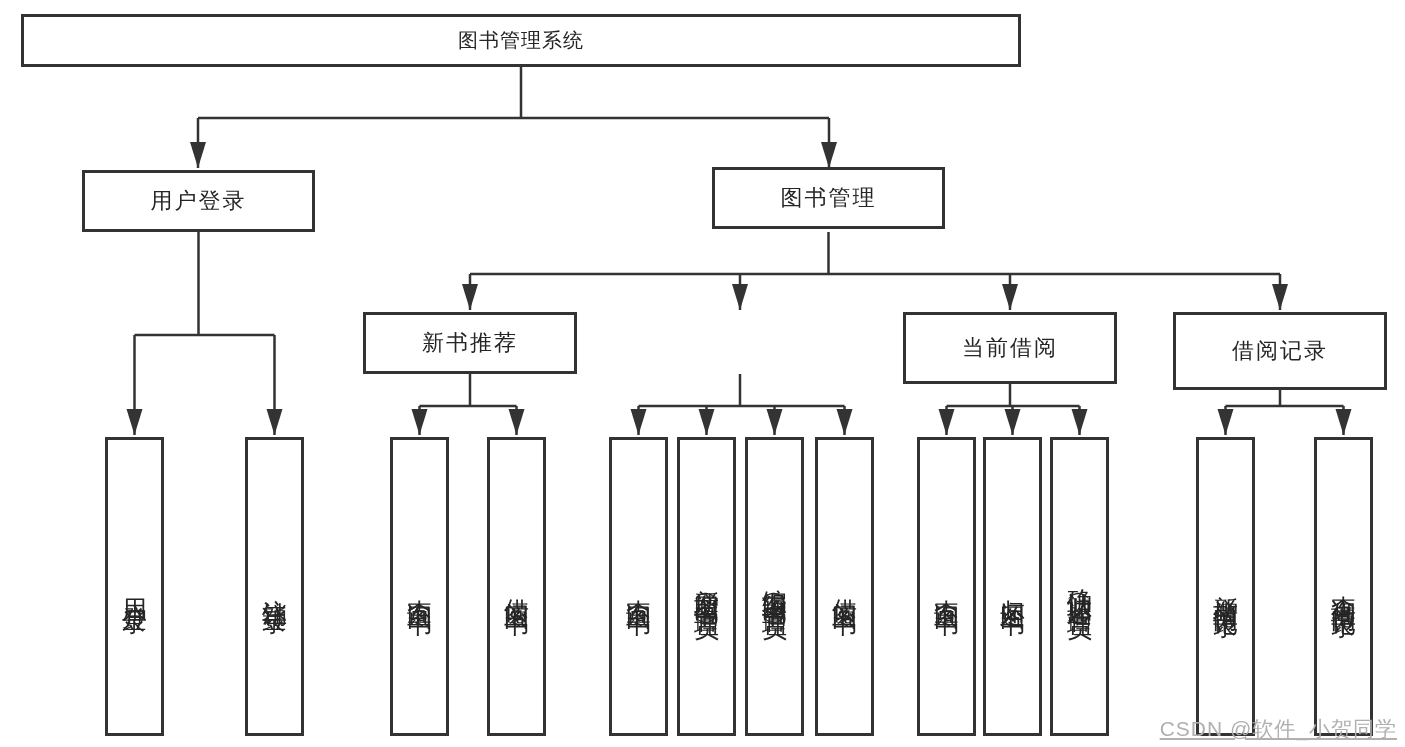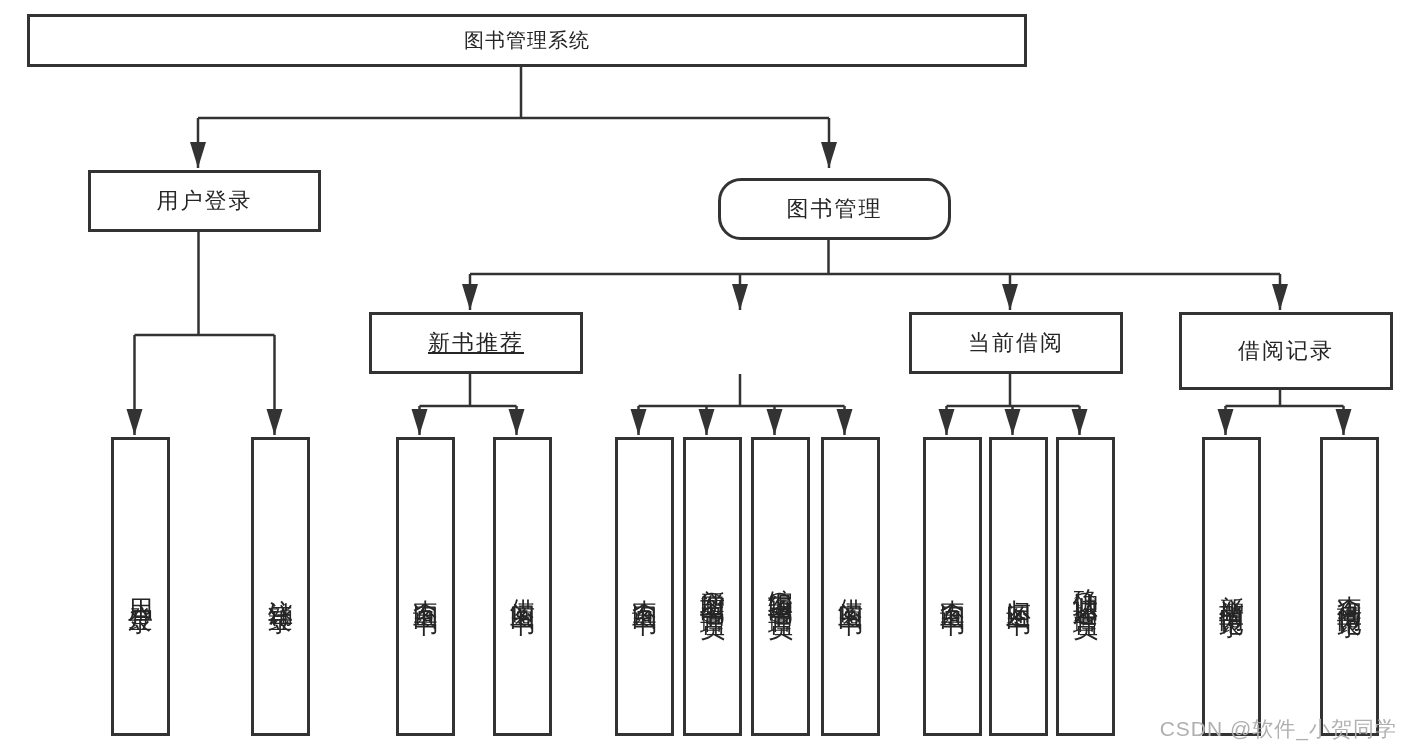--- a/index.html
+++ b/index.html
@@ -32,41 +32,41 @@
   }
   .node {
     position: absolute;
     background: var(--background);
     border: 3px solid var(--border);
     display: flex;
     align-items: center;
     justify-content: center;
     z-index: 2;
     color: var(--text);
-    margin-left: 6px;
   }
   .node.h { font-size: 22px; letter-spacing: 2px; }
   .node.root { font-size: 20px; letter-spacing: 1px; }
   .node.leaf span.vtext {
     writing-mode: vertical-rl;
     text-orientation: mixed;
     font-size: 25px;
     letter-spacing: 4px;
     line-height: 1;
     color: var(--text);
   }
   .watermark {
     position: absolute;
     right: 8px;
     bottom: 4px;
     font-size: 21px;
     letter-spacing: 1px;
     color: var(--watermark);
     z-index: 5;
     white-space: nowrap;
+    text-decoration: underline;
   }
 </style>
 </head>
 <body>
 
 <div class="stage">
 
   <svg class="wires" viewBox="0 0 1405 747" xmlns="http://www.w3.org/2000/svg">
     <defs>
       <marker id="arrow" markerUnits="userSpaceOnUse" markerWidth="30" markerHeight="20" viewBox="-30 -10 30 20" refX="0" refY="0" orient="auto">
@@ -108,28 +108,28 @@
     <path class="w" d="M1343.5 406 V435" marker-end="url(#arrow)"></path>
   </svg>
 
   <div class="node root" style="left:21px; top:14px; width:1000px; height:53px;">
     <span>图书管理系统</span>
   </div>
 
   <div class="node h" style="left:82px; top:170px; width:233px; height:62px;">
     <span>用户登录</span>
   </div>
-  <div class="node h" style="left:712px; top:178px; width:233px; height:62px;border-radius:23px;">
+  <div class="node h" style="left:712px; top:167px; width:233px; height:62px;">
     <span>图书管理</span>
   </div>
 
-  <div class="node h" style="left:363px; top:312px; width:214px; height:62px;text-decoration:underline;">
+  <div class="node h" style="left:363px; top:312px; width:214px; height:62px;">
     <span>新书推荐</span>
   </div>
-  <div class="node h" style="left:903px; top:312px; width:214px; height:62px;">
+  <div class="node h" style="left:903px; top:312px; width:214px; height:72px;">
     <span>当前借阅</span>
   </div>
   <div class="node h" style="left:1173px; top:312px; width:214px; height:78px;">
     <span>借阅记录</span>
   </div>
 
   <div class="node leaf" style="left:105px; top:437px; width:59px; height:299px;">
     <span class="vtext">用户登录</span>
   </div>
   <div class="node leaf" style="left:245px; top:437px; width:59px; height:299px;">

